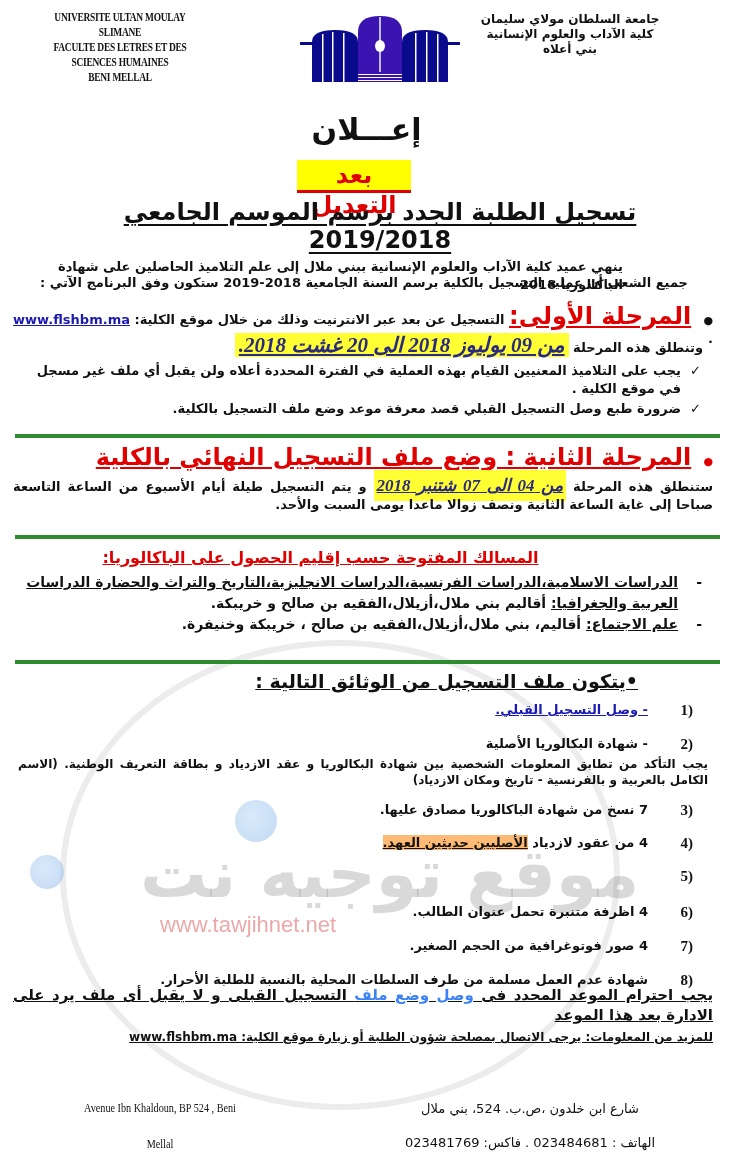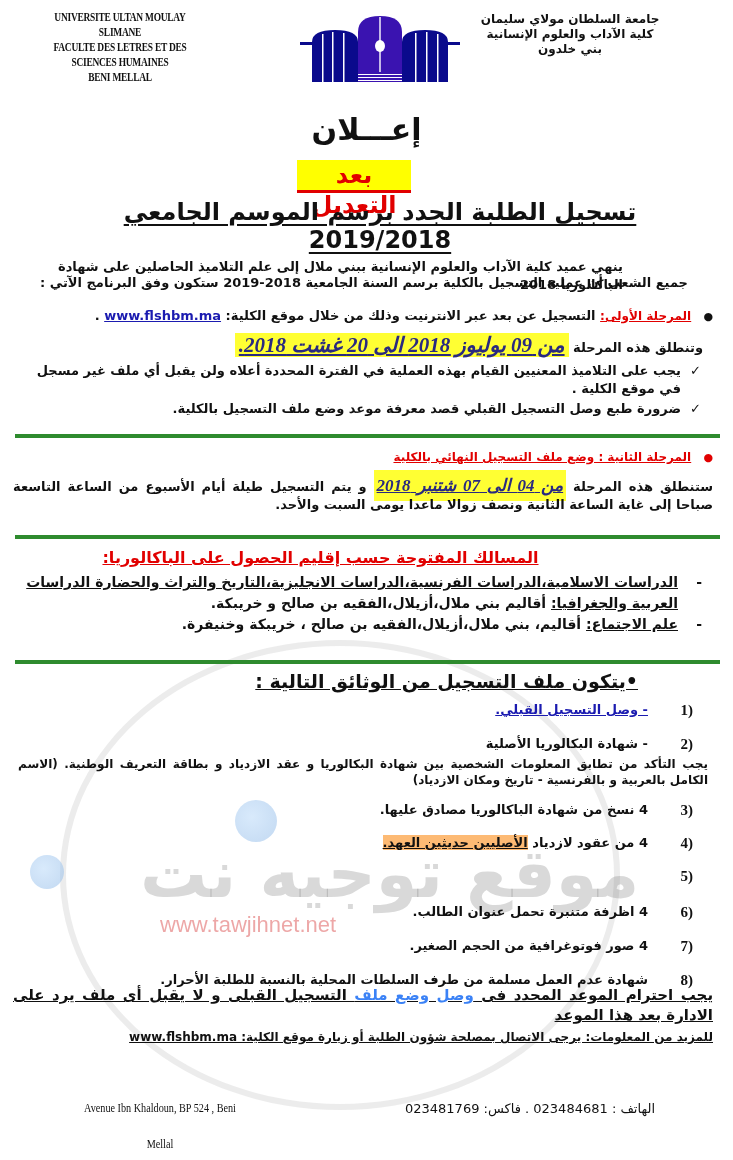--- a/index.html
+++ b/index.html
@@ -24,21 +24,21 @@
     border-bottom: 3px solid #e10000; text-align: center; }
   .t-badge span { color: #e10000; font-size: 24px; font-weight: bold; line-height: 30px; }
   .t-main { left: 80px; width: 600px; top: 198px; text-align: center; font-size: 24px; font-weight: bold;
     text-decoration: underline; text-underline-offset: 4px; }
 
   .p { font-size: 13px; font-weight: bold; line-height: 18px; }
   .intro1 { right: 110px; top: 258px; width: 620px; text-align: right; }
   .intro2 { right: 45px; top: 274px; width: 680px; text-align: right; }
 
   .bullet { font-size: 11px; }
-  .phase-h { color: #e10000; font-size: 12px; font-weight: bold; text-decoration: underline; }
+  .phase-h { color: #e10000; font-size: 24px; font-weight: bold; text-decoration: underline; }
   .blue-link { color: #1b1bb0; text-decoration: underline; font-weight: bold; }
 
   .ph1 { right: 20px; top: 307px; width: 700px; text-align: right; }
   .ph1-start { right: 30px; top: 336px; width: 690px; text-align: right; }
   .hl-date { background: #ffff33; color: #2a2a80; font-family: "Liberation Serif", serif;
     font-style: italic; font-weight: bold; font-size: 21px; text-decoration: underline; padding: 0 4px; margin-top: 28px; }
 
   .check-list { right: 30px; width: 680px; text-align: right; }
   .check { position: relative; padding-right: 22px; }
   .check .mk { position: absolute; right: 2px; top: 0; font-size: 13px; }
@@ -118,21 +118,21 @@
     <rect x="58" y="60" width="44" height="12" fill="#3a13b0"></rect>
     <rect x="58" y="62" width="44" height="1" fill="#fff"></rect>
     <rect x="58" y="65" width="44" height="1" fill="#fff"></rect>
     <rect x="58" y="68" width="44" height="1" fill="#fff"></rect>
   </svg>
 </div>
 
 <div class="abs hdr-ar rtl">
   <div>جامعة السلطان مولاي سليمان</div>
   <div>كلية الآداب والعلوم الإنسانية</div>
-  <div>بني خلدون</div>
+  <div>بني أعلاه</div>
 </div>
 
 <div class="abs t-ilan rtl">إعـــلان</div>
 <div class="abs t-badge rtl">
   <span>بعد التعديل</span>
 </div>
 <div class="abs t-main rtl">تسجيل الطلبة الجدد برسم الموسم الجامعي  2019/2018</div>
 
 <div class="abs p rtl intro1">ينهي عميد كلية الآداب والعلوم الإنسانية ببني ملال إلى علم التلاميذ الحاصلين على شهادة الباكالوريا 2018</div>
 <div class="abs p rtl intro2">جميع الشعب أن عملية التسجيل بالكلية برسم السنة الجامعية 2018-2019 ستكون وفق البرنامج الآتي :</div>
@@ -195,21 +195,21 @@
     <span class="n">(1</span>
     <span class="blue-link">- وصل التسجيل القبلي.</span>
   </div>
   <div class="num-item" style="height:20px;">
     <span class="n">(2</span>
     <span>- شهادة البكالوريا الأصلية</span>
   </div>
   <div class="note" style="height:46px;">يجب التأكد من تطابق المعلومات الشخصية بين شهادة البكالوريا و عقد الازدياد و بطاقة التعريف الوطنية. (الاسم الكامل بالعربية و بالفرنسية - تاريخ ومكان الازدياد)</div>
   <div class="num-item" style="height:33px;">
     <span class="n">(3</span>
-    <span>4 نسخ  من شهادة الباكالوريا مصادق عليها.</span>
+    <span>7 نسخ  من شهادة الباكالوريا مصادق عليها.</span>
   </div>
   <div class="num-item" style="height:33px;">
     <span class="n">(4</span>
     <span>4 من عقود لازدياد </span><span class="hl">الأصليين حديثين العهد.</span>
   </div>
   <div class="num-item" style="height:36px;">
     <span class="n">(5</span>
   </div>
   <div class="num-item" style="height:34px;">
     <span class="n">(6</span>
@@ -231,14 +231,15 @@
 <div class="abs more rtl">
   <span>للمزيد من المعلومات: يرجى الاتصال بمصلحة شؤون الطلبة أو زيارة موقع الكلية: </span>
   <a class="ltr" style="color:#111;">www.flshbm.ma</a>
 </div>
 
 <div class="abs foot-fr">
   <div>Avenue Ibn Khaldoun, BP 524 , Beni Mellal</div>
 
 </div>
 <div class="abs foot-ar rtl">
+  <div>شارع ابن خلدون ،ص.ب. 524، بني ملال</div>
   <div>الهاتف : 023484681 . فاكس: 023481769</div>
 </div>
 
 </body></html>

